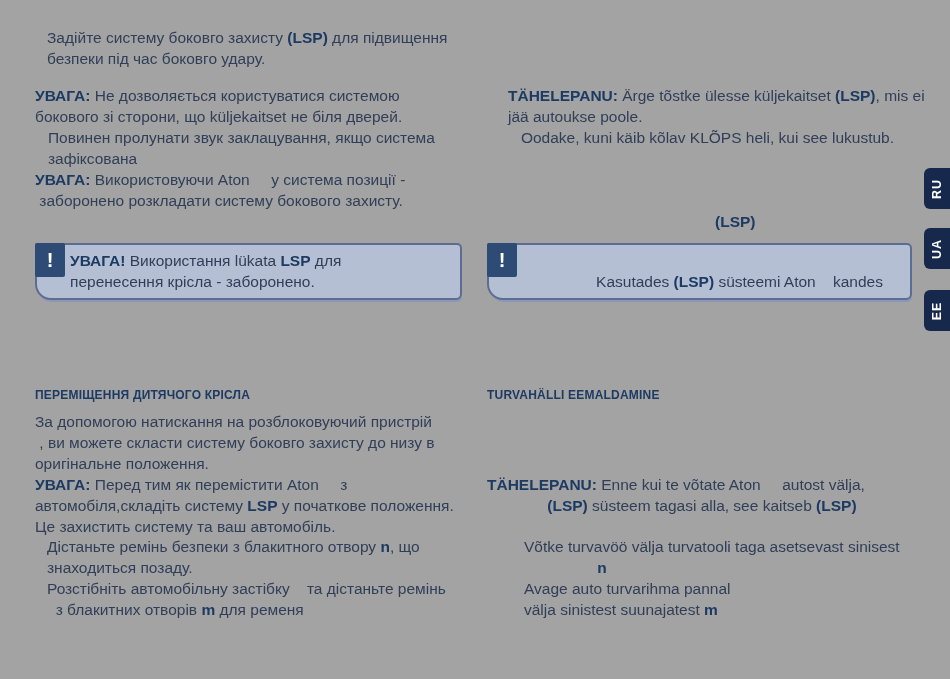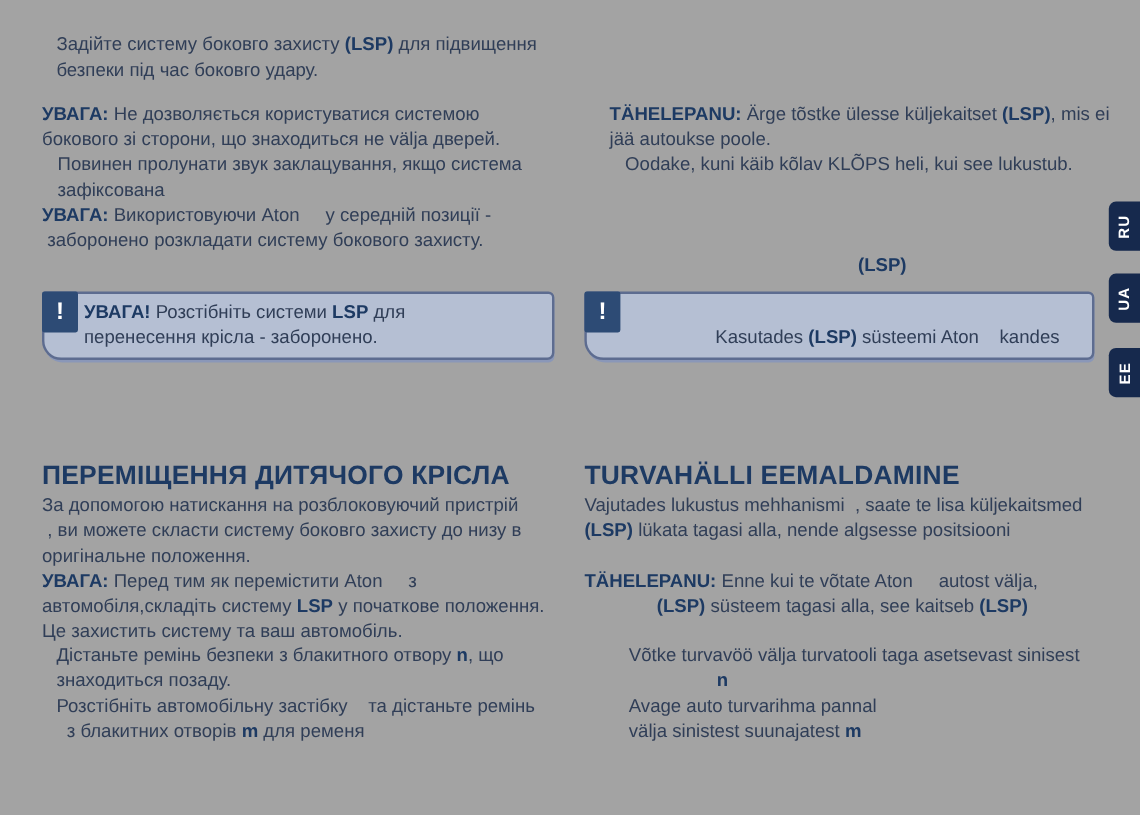--- a/index.html
+++ b/index.html
@@ -6,21 +6,21 @@
   .page{
     position:relative;width:950px;height:679px;background:#a3a3a3;
     font-family:Liberation Sans, sans-serif;
     color:#303e57;overflow:hidden;
   }
   .block{
     position:absolute;font-size:15.5px;line-height:21px;
     white-space:pre-wrap;color:#303e57;
   }
   .b{font-weight:700;color:#1d3a63;}
-  .heading{font-weight:700;color:#1d3a63;font-size:22px;letter-spacing:.2px;white-space:pre;}
+  .heading{font-weight:700;color:#1d3a63;font-size:12px;letter-spacing:.2px;white-space:pre;}
   .warning-box{
     position:absolute;top:243px;height:57px;box-sizing:border-box;
     background:#b5bfd3;border:2px solid #5d6c90;
     border-radius:3px 5px 6px 16px;
     box-shadow:1px 3px 0 -1px #8a97b8;
   }
   .alert-square{
     position:absolute;left:-2px;top:-2px;width:30px;height:34px;
     background:#2d4b75;color:#ffffff;font-weight:700;font-size:20px;
     display:flex;align-items:center;justify-content:center;border-radius:2px;
@@ -47,29 +47,29 @@
 </style>
 </head>
 <body>
 
 <div class="page">
 
   <div class="block" style="left:47px;top:27px;width:424px;"><span>Задійте систему боковго захисту </span><span class="b">(LSP)</span><span> для підвищення
 безпеки під час боковго удару.</span></div>
 
   <div class="block" style="left:35px;top:85px;width:436px;"><span class="b">УВАГА:</span><span> Не дозволяється користуватися системою
-бокового зі сторони, що знаходиться не välja дверей.
+бокового зі сторони, що küljekaitset не біля дверей.
    Повинен пролунати звук заклацування, якщо система
    зафіксована
-</span><span class="b">УВАГА:</span><span> Використовуючи Aton     у середній позиції -
+</span><span class="b">УВАГА:</span><span> Використовуючи Aton     у система позиції -
  заборонено розкладати систему бокового захисту.</span></div>
 
   <div class="warning-box" style="left:35px;width:427px;">
     <div class="alert-square">!</div>
-    <div class="warn-text"><span class="b">УВАГА!</span><span> Розстібніть системи </span><span class="b">LSP</span><span> для
+    <div class="warn-text"><span class="b">УВАГА!</span><span> Використання lükata </span><span class="b">LSP</span><span> для
 перенесення крісла - заборонено.</span></div>
   </div>
 
   <div class="block heading" style="left:35px;top:385px;">ПЕРЕМІЩЕННЯ ДИТЯЧОГО КРІСЛА</div>
 
   <div class="block" style="left:35px;top:411px;width:436px;"><span>За допомогою натискання на розблоковуючий пристрій
  , ви можете скласти систему боковго захисту до низу в
 оригінальне положення.</span></div>
 
   <div class="block" style="left:47px;top:536px;width:424px;"><span>Дістаньте ремінь безпеки з блакитного отвору </span><span class="b">n</span><span>, що
@@ -90,22 +90,20 @@
     <div class="lsp-line b">(LSP)</div>
   </div>
 
   <div class="warning-box" style="left:487px;width:425px;">
     <div class="alert-square">!</div>
     <div class="warn-text-center"><span>Kasutades </span><span class="b">(LSP)</span><span> süsteemi Aton    kandes</span></div>
   </div>
 
   <div class="block heading" style="left:487px;top:385px;">TURVAHÄLLI EEMALDAMINE</div>
 
-  <div class="block" style="left:487px;top:411px;width:440px;"><span>Vajutades lukustus mehhanismi  , saate te lisa küljekaitsmed
-</span><span class="b">(LSP)</span><span> lükata tagasi alla, nende algsesse positsiooni</span></div>
 
   <div class="block" style="left:487px;top:474px;width:440px;"><span class="b">TÄHELEPANU:</span><span> Enne kui te võtate Aton     autost välja,
               </span><span class="b">(LSP)</span><span> süsteem tagasi alla, see kaitseb </span><span class="b">(LSP)</span></div>
 
   <div class="block" style="left:500px;top:536px;width:427px;margin-left:24px;"><span>Võtke turvavöö välja turvatooli taga asetsevast sinisest
                  </span><span class="b">n</span><span>
 Avage auto turvarihma pannal
 välja sinistest suunajatest </span><span class="b">m</span></div>
 
   <div class="lang-tab" id="tab-ru">

